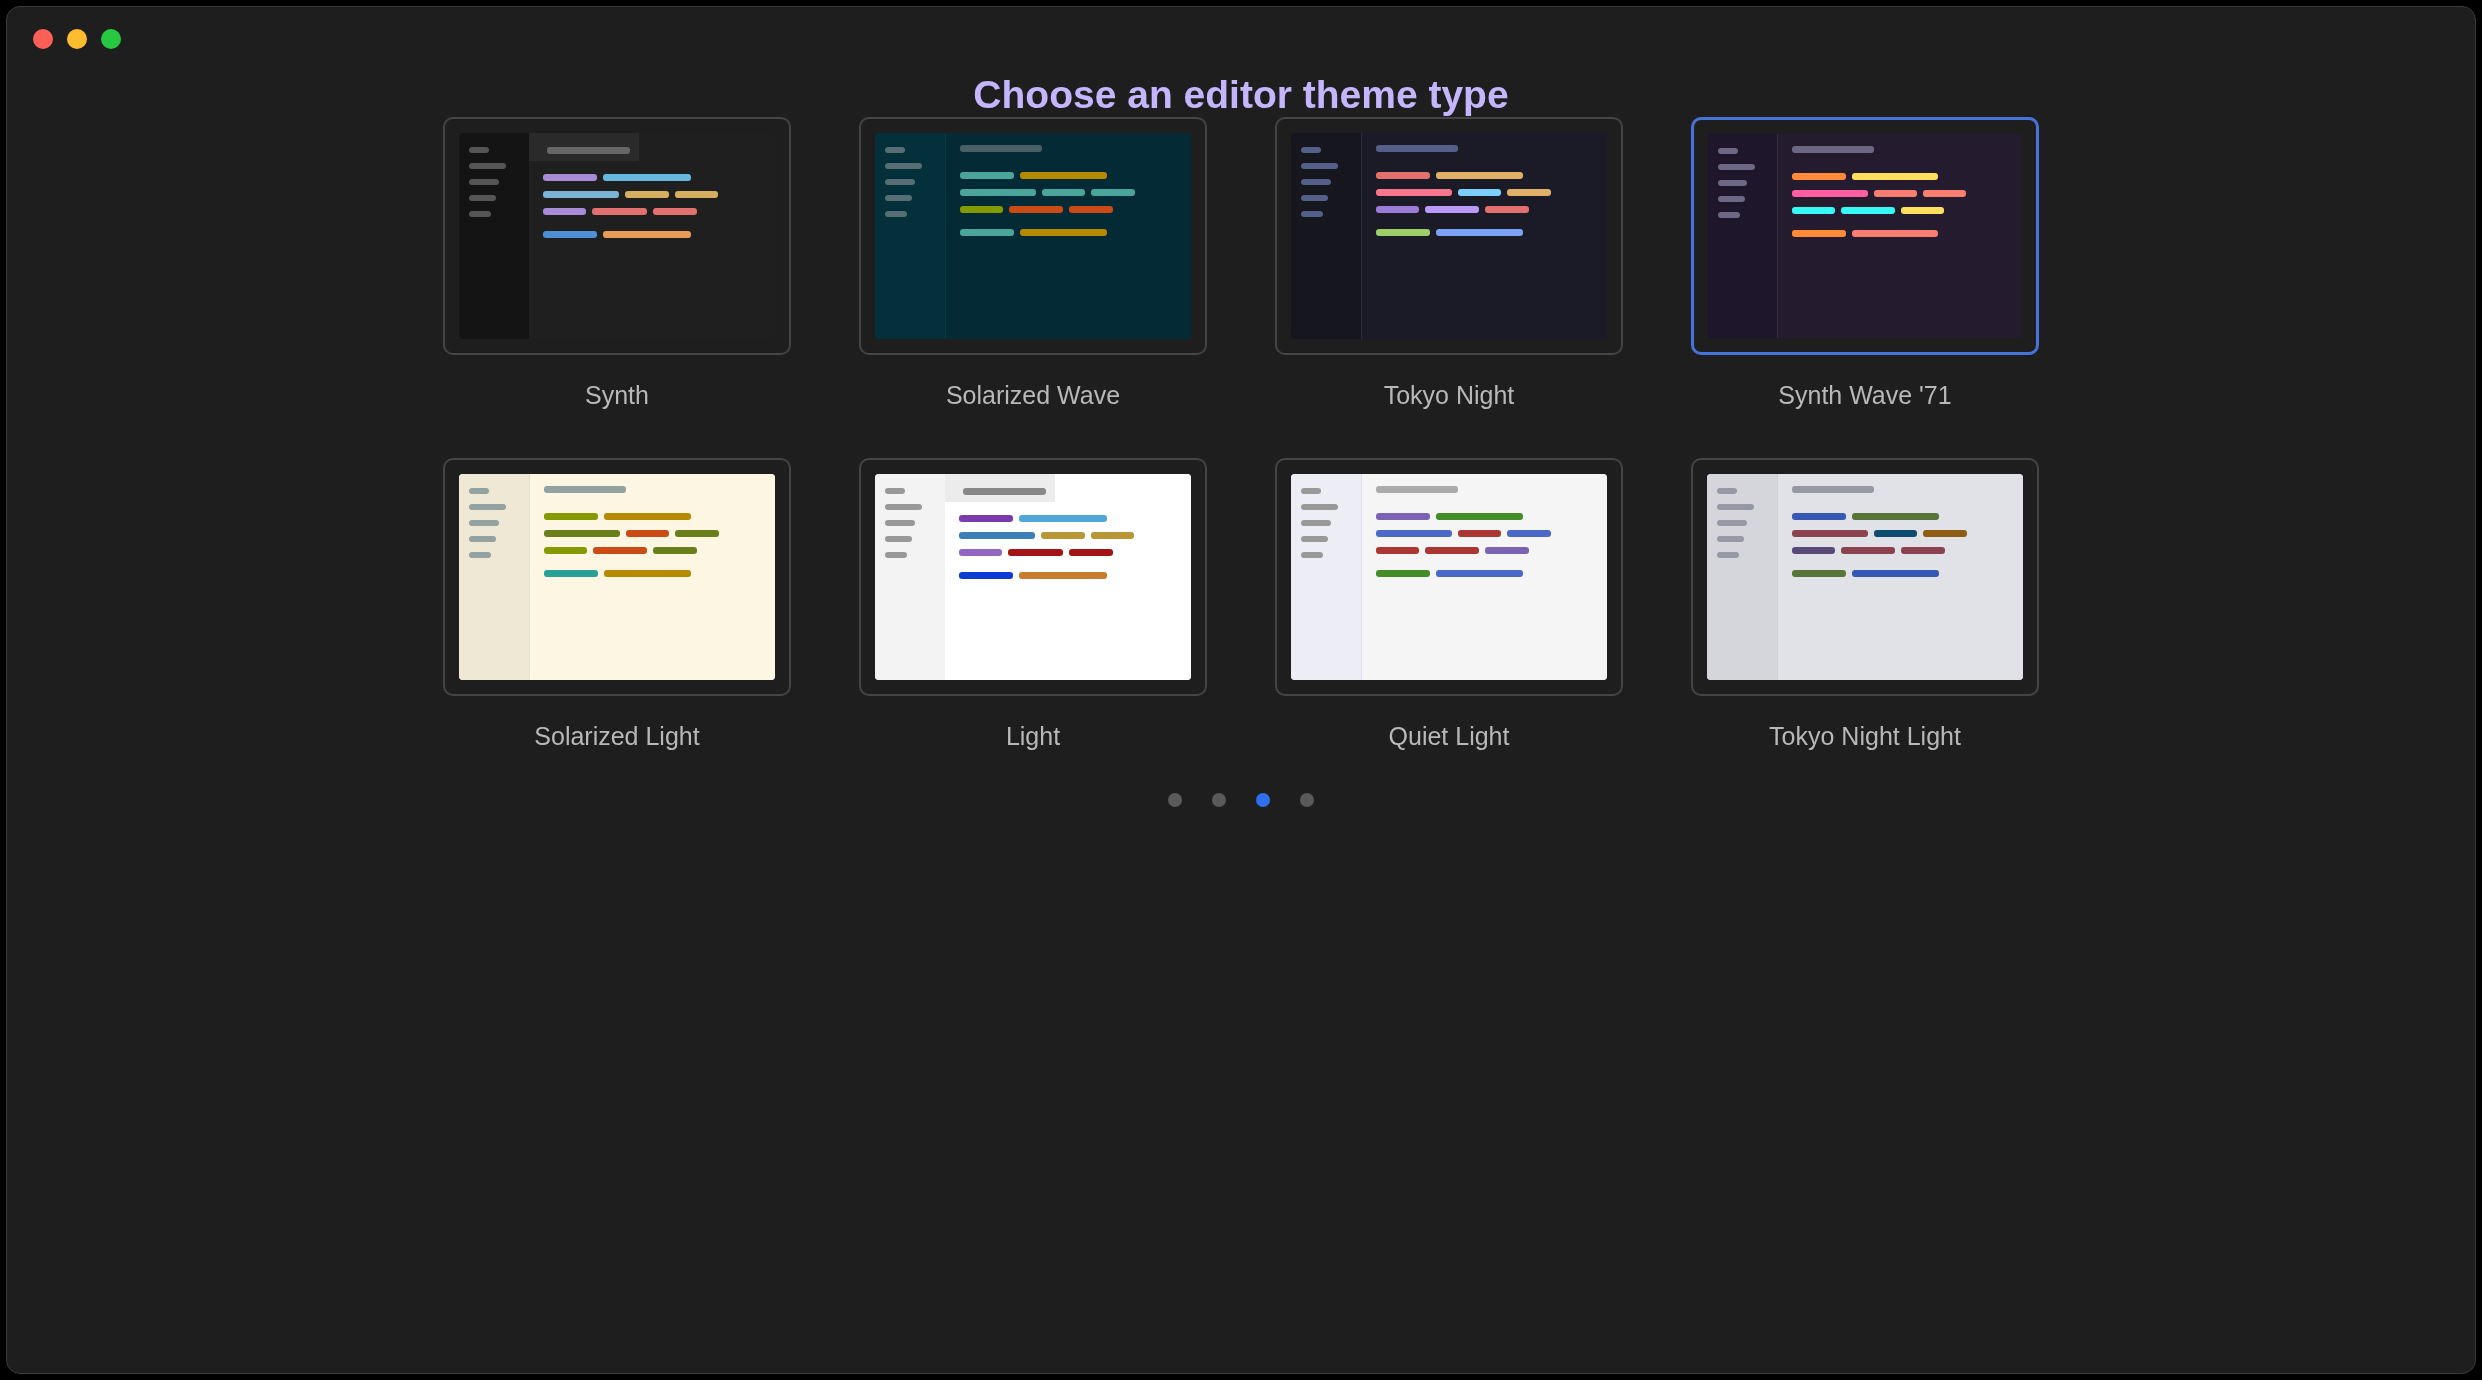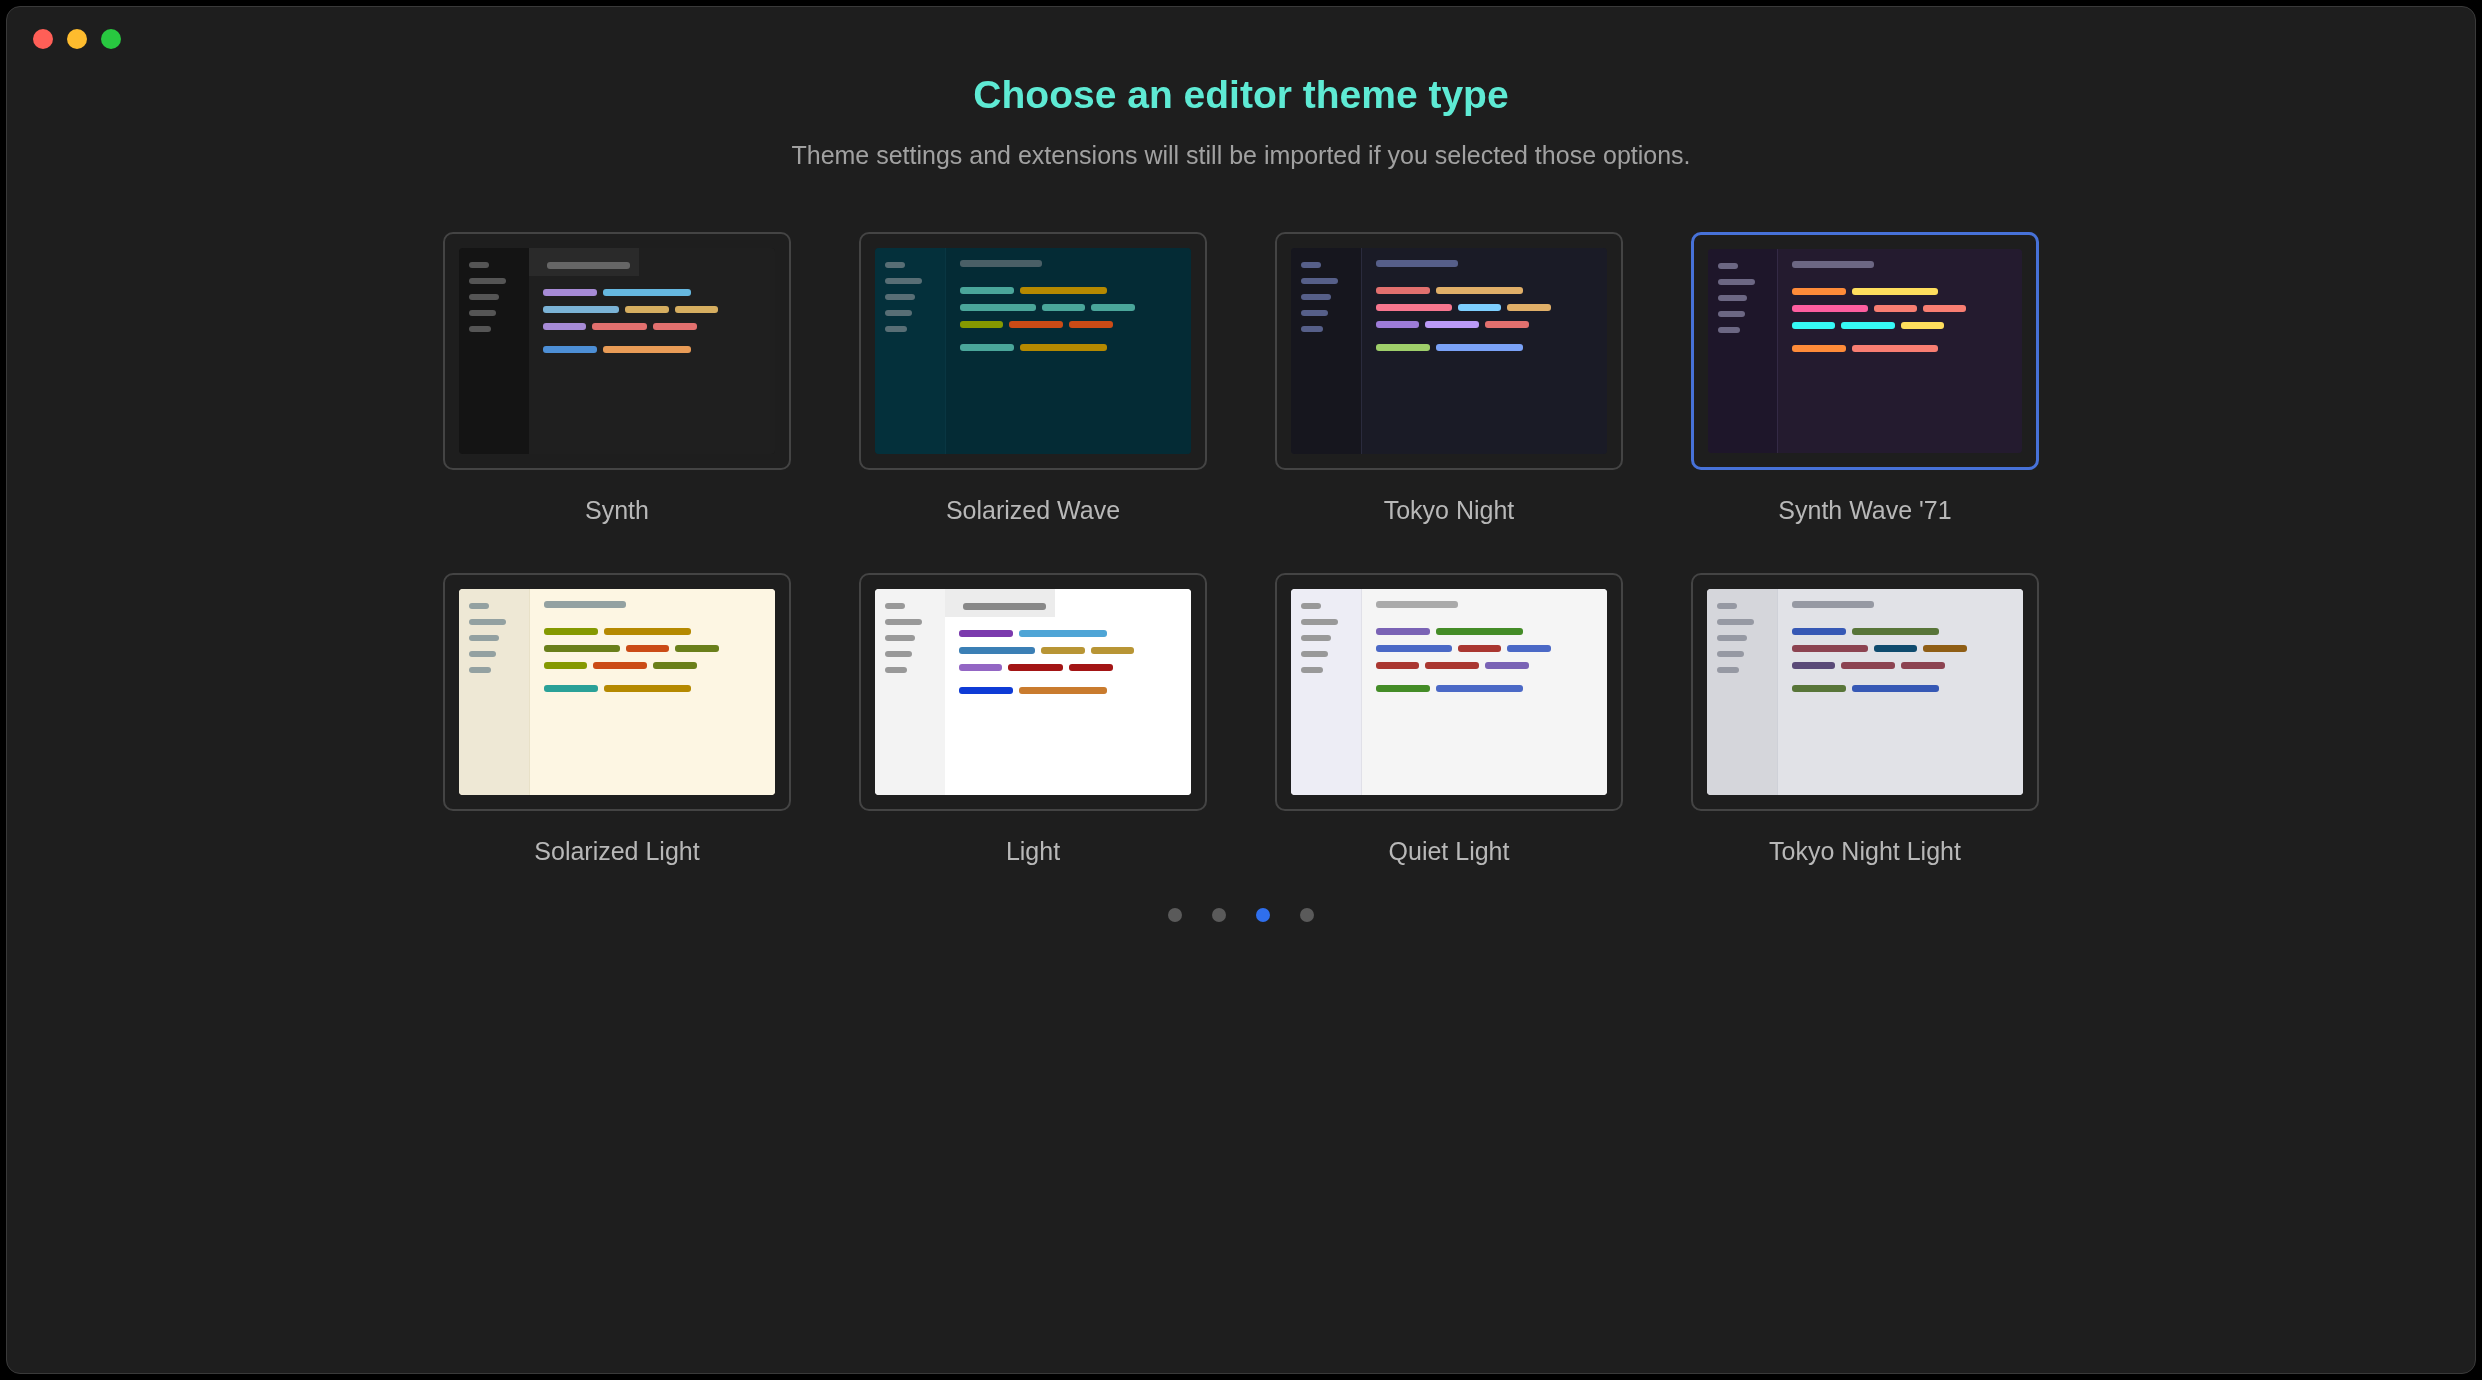--- a/index.html
+++ b/index.html
@@ -42,22 +42,22 @@
 
     .content {
       padding-top: 66px;
       display: flex;
       flex-direction: column;
       align-items: center;
     }
     .title {
       font-size: 39px;
       font-weight: 700;
-      color: #5eead4;
-      margin-bottom: 24px;
+      color: #c4b5fd;
+      margin-bottom: 0;
     }
     .subtitle {
       font-size: 25px;
       color: #a1a1a1;
       margin-bottom: 62px;
     }
 
     .themes-grid {
       display: grid;
       grid-template-columns: repeat(4, 348px);
@@ -178,21 +178,20 @@
 
 <div class="window">
   <div class="traffic-lights">
     <div class="traffic-light tl-red"></div>
     <div class="traffic-light tl-yellow"></div>
     <div class="traffic-light tl-green"></div>
   </div>
 
   <div class="content">
     <h1 class="title">Choose an editor theme type</h1>
-    <p class="subtitle">Theme settings and extensions will still be imported if you selected those options.</p>
 
     <div class="themes-grid">
 
       <div class="theme-item">
         <div class="theme-preview">
           <div class="preview-inner" style="background:#1a1a1a;">
             <div class="preview-sidebar" style="background:#141414;">
               <div style="background:#555;width:40%;"></div>
               <div style="background:#555;width:75%;"></div>
               <div style="background:#555;width:60%;"></div>

